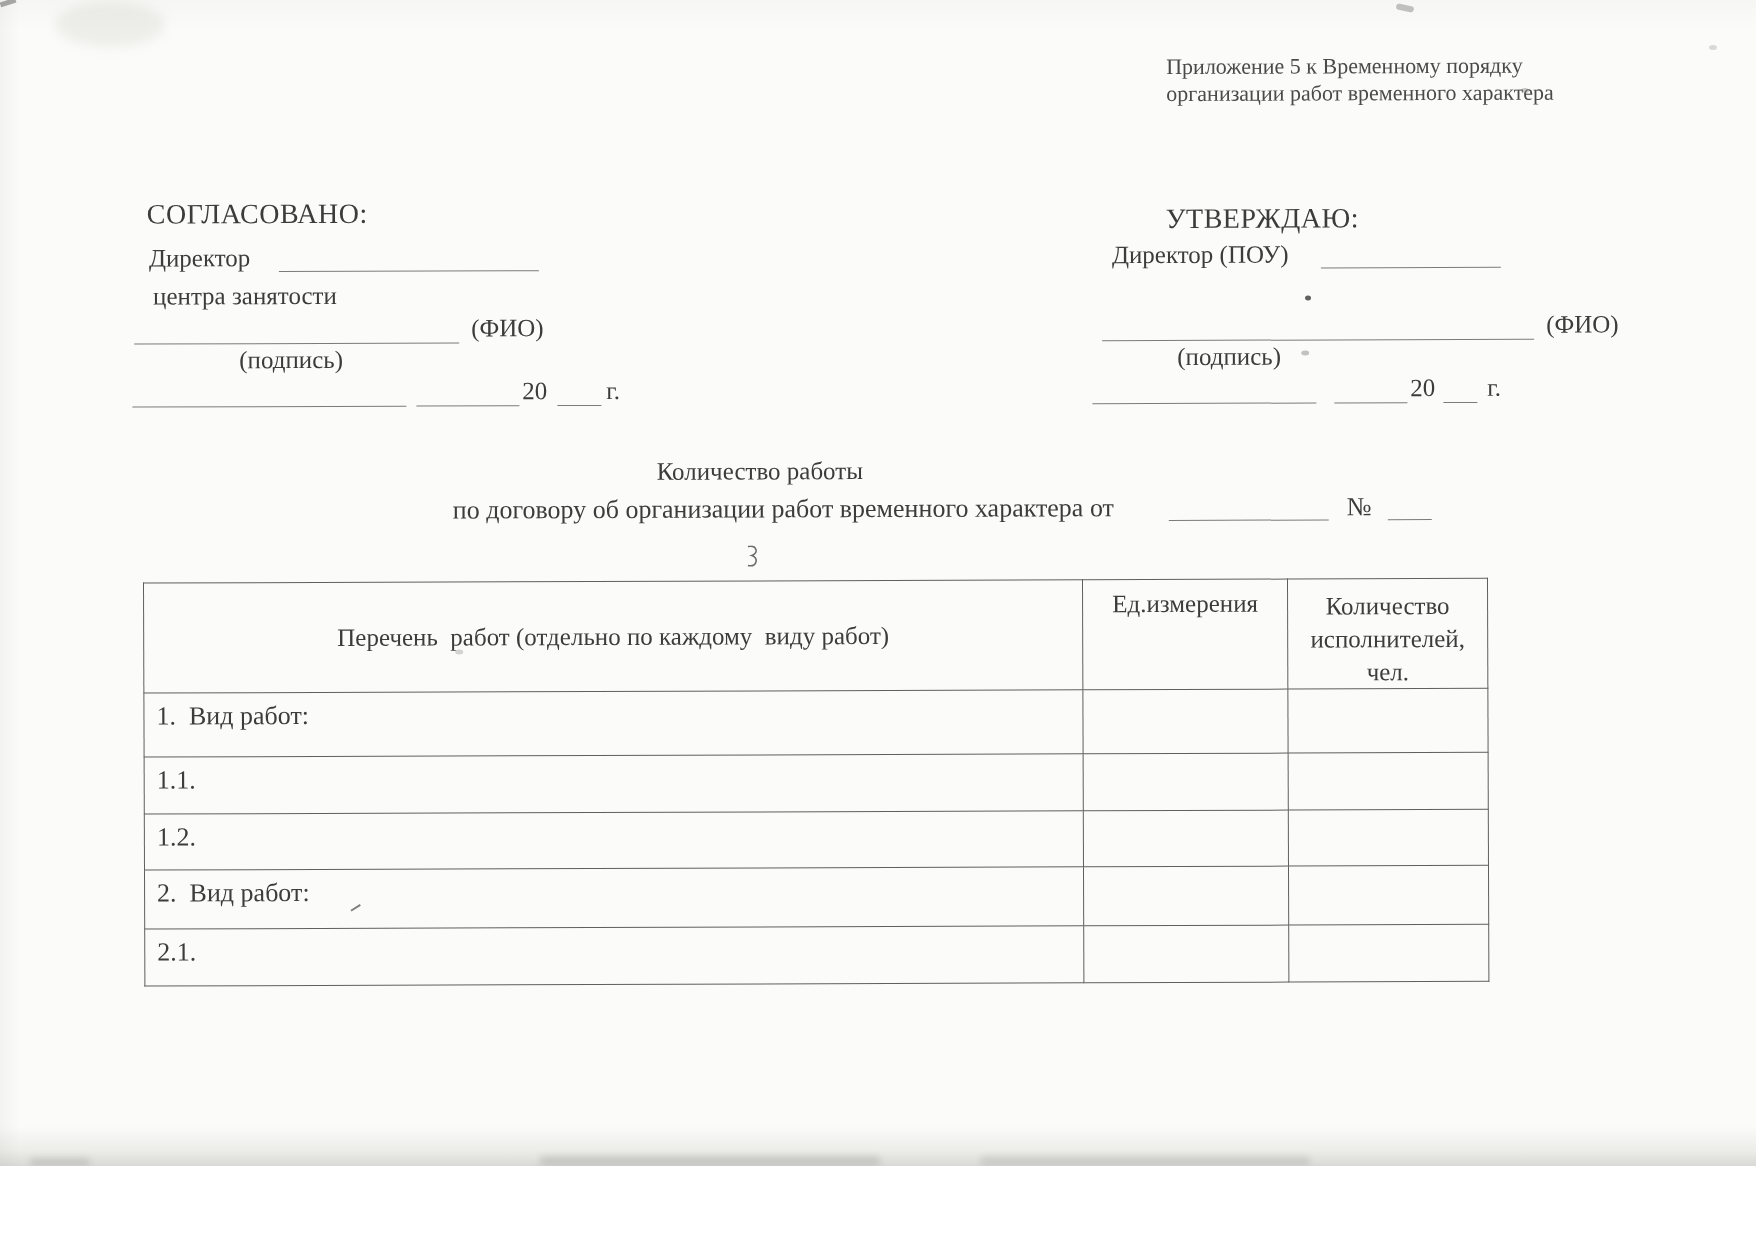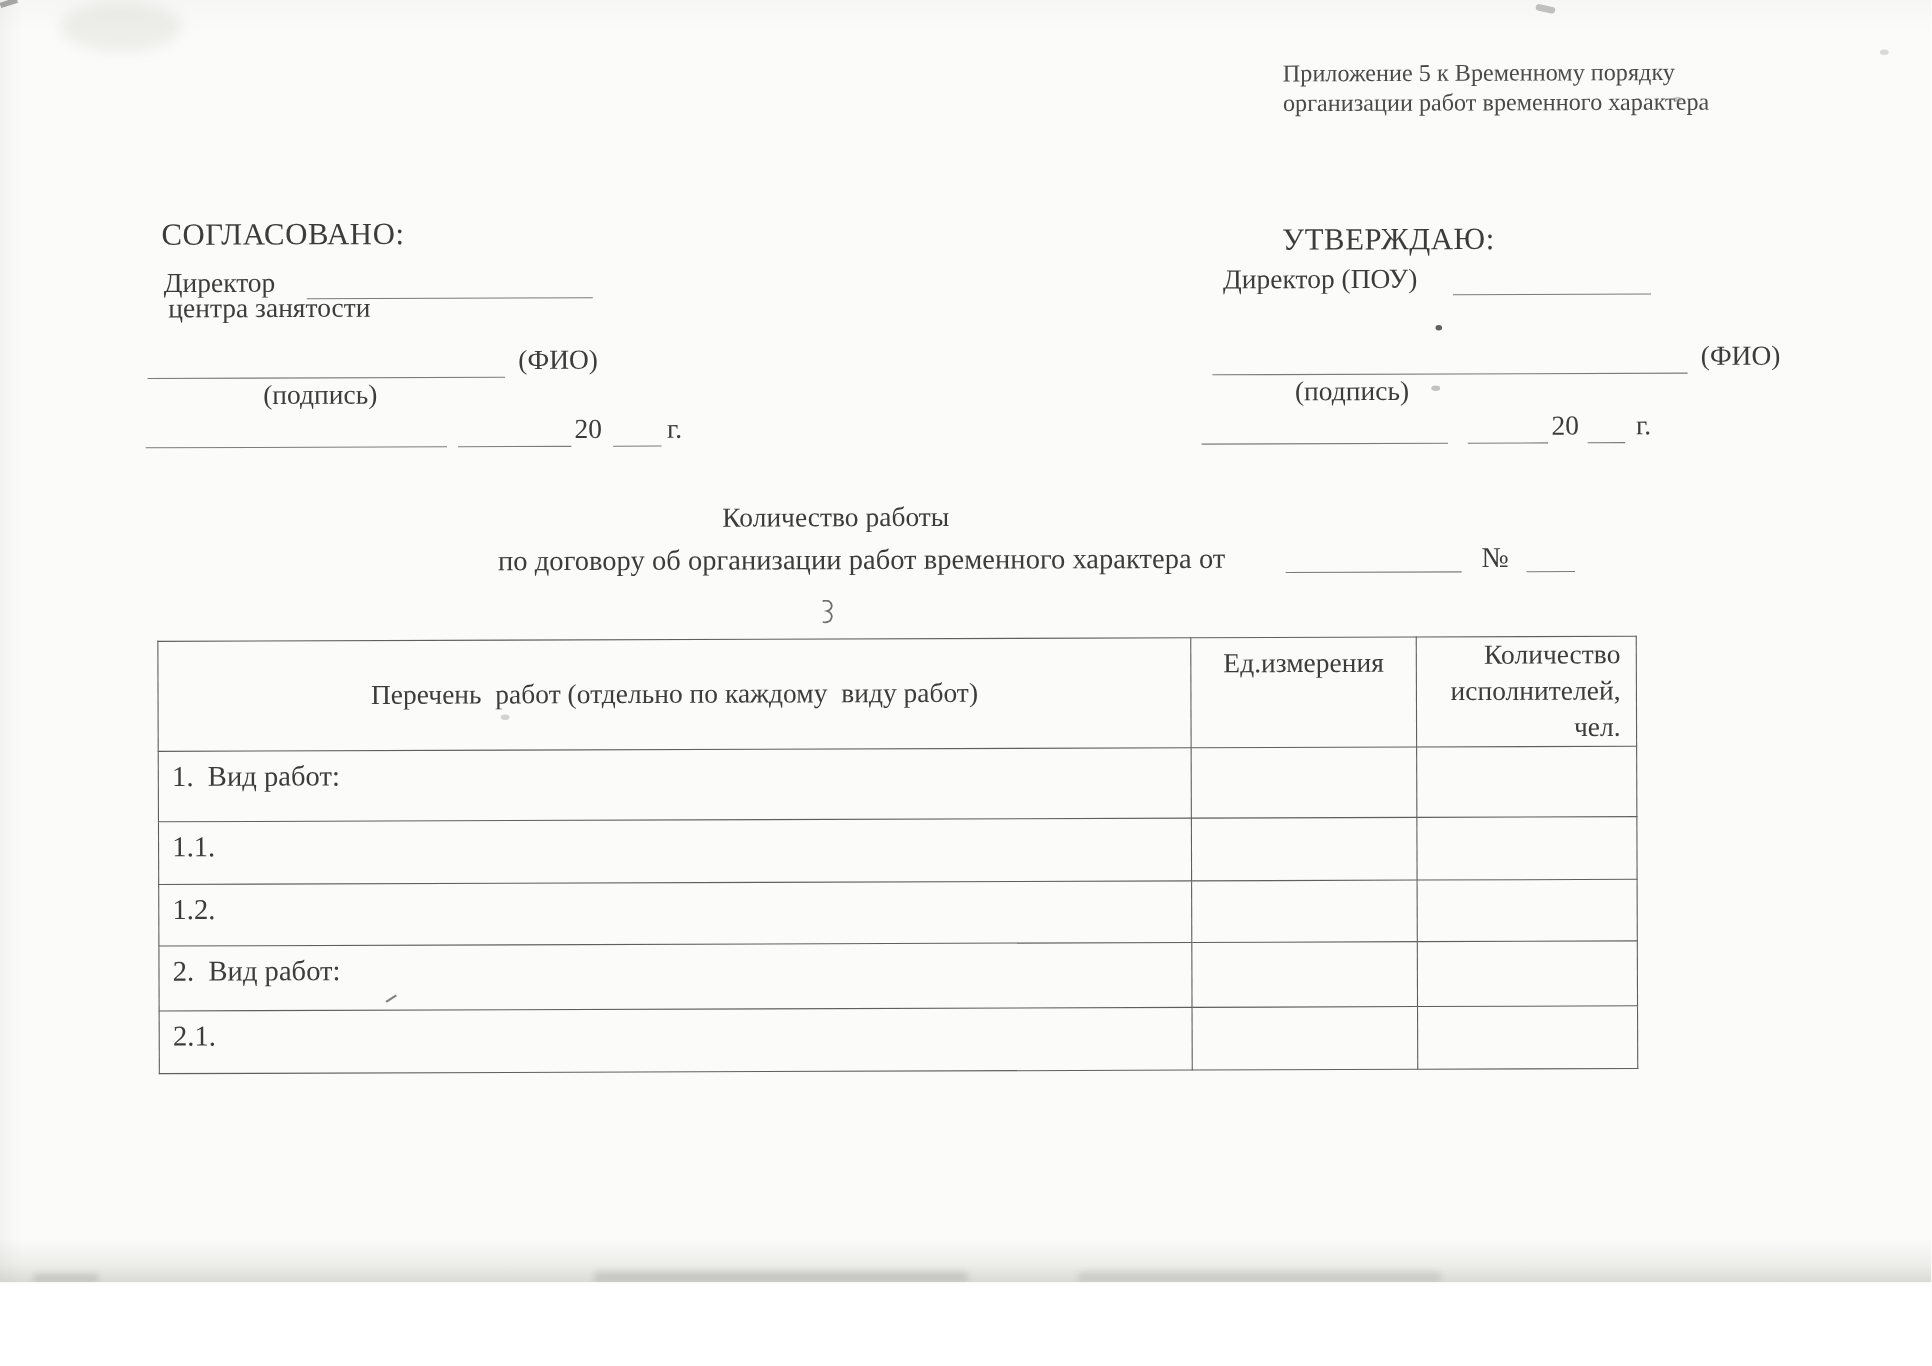--- a/index.html
+++ b/index.html
@@ -29,21 +29,21 @@
     vertical-align:top;
     white-space:pre-wrap;
     font-size:25px;
     padding:0;
   }
   .col-name{width:939px;}
   .col-unit{width:205px;}
   .col-count{width:200px;}
   th.hd-name{vertical-align:middle;text-align:center;font-size:25px;}
   th.hd-unit{text-align:center;padding-top:10px;font-size:25px;}
-  th.hd-count{text-align:right;font-size:25px;line-height:1.32;padding-left:14px;padding-right:14px;}
+  th.hd-count{text-align:center;padding-top:10px;font-size:25px;line-height:1.32;padding-left:14px;padding-right:14px;}
   td.cell-name{font-size:26px;padding:8px 10px 0 12px;}
   tr.r-head{height:100px;}
   tr.r1{height:64px;}
   tr.r2{height:57px;}
   tr.r3{height:56px;}
   tr.r4{height:59px;}
   tr.r5{height:57px;}
   
   .artifact{position:absolute;pointer-events:none;}
   .dot-mark{width:6px;height:5px;border-radius:50%;background:#454545;opacity:.85;}
@@ -62,21 +62,21 @@
 
 <div class="page" style="--ink: #3c3c3c; --line: #7b7b78;">
   <div class="sheet">
 
     <div class="t fs21" style="left:1168px;top:55px;">Приложение 5 к Временному порядку</div>
     <div class="t fs21" style="left:1168px;top:82px;">организации работ временного характера</div>
 
     <div class="t fs28" style="left:148px;top:196px;">СОГЛАСОВАНО:</div>
     <div class="t fs27" style="left:150px;top:242px;">Директор</div>
     <div class="bl" style="left:280px;top:269px;width:260px;"></div>
-    <div class="t fs27" style="left:154px;top:265px;">центра занятости</div>
+    <div class="t fs27" style="left:154px;top:280px;">центра занятости</div>
     <div class="bl" style="left:135px;top:341px;width:325px;"></div>
     <div class="t fs27" style="left:472px;top:313px;">(ФИО)</div>
     <div class="t fs27" style="left:240px;top:344px;">(подпись)</div>
     <div class="bl" style="left:133px;top:404px;width:274px;"></div>
     <div class="bl" style="left:417px;top:404px;width:103px;"></div>
     <div class="t fs27" style="left:523px;top:376px;">20</div>
     <div class="bl" style="left:558px;top:404px;width:44px;"></div>
     <div class="t fs27" style="left:607px;top:376px;">г.</div>
 
     <div class="t fs28" style="left:1167px;top:204px;">УТВЕРЖДАЮ:</div>

